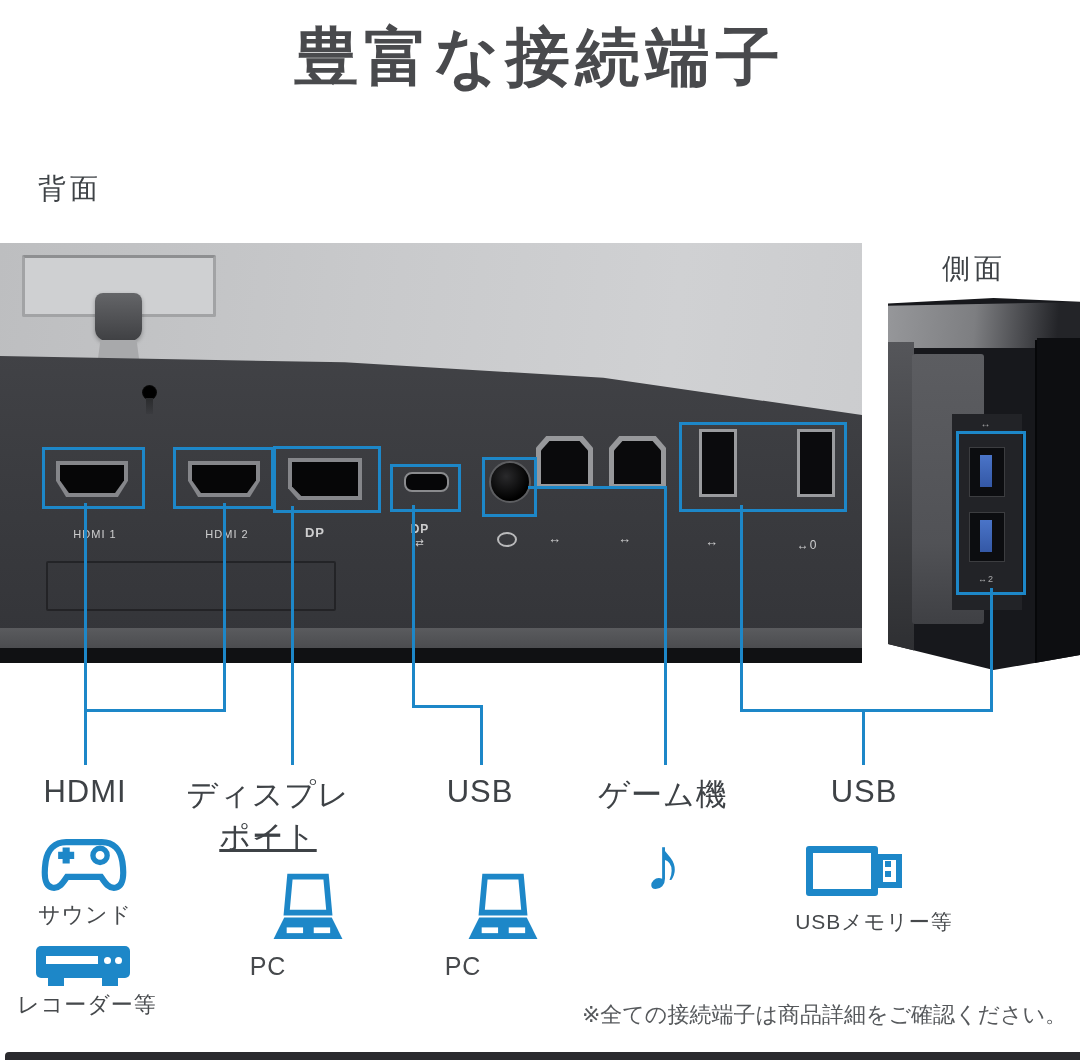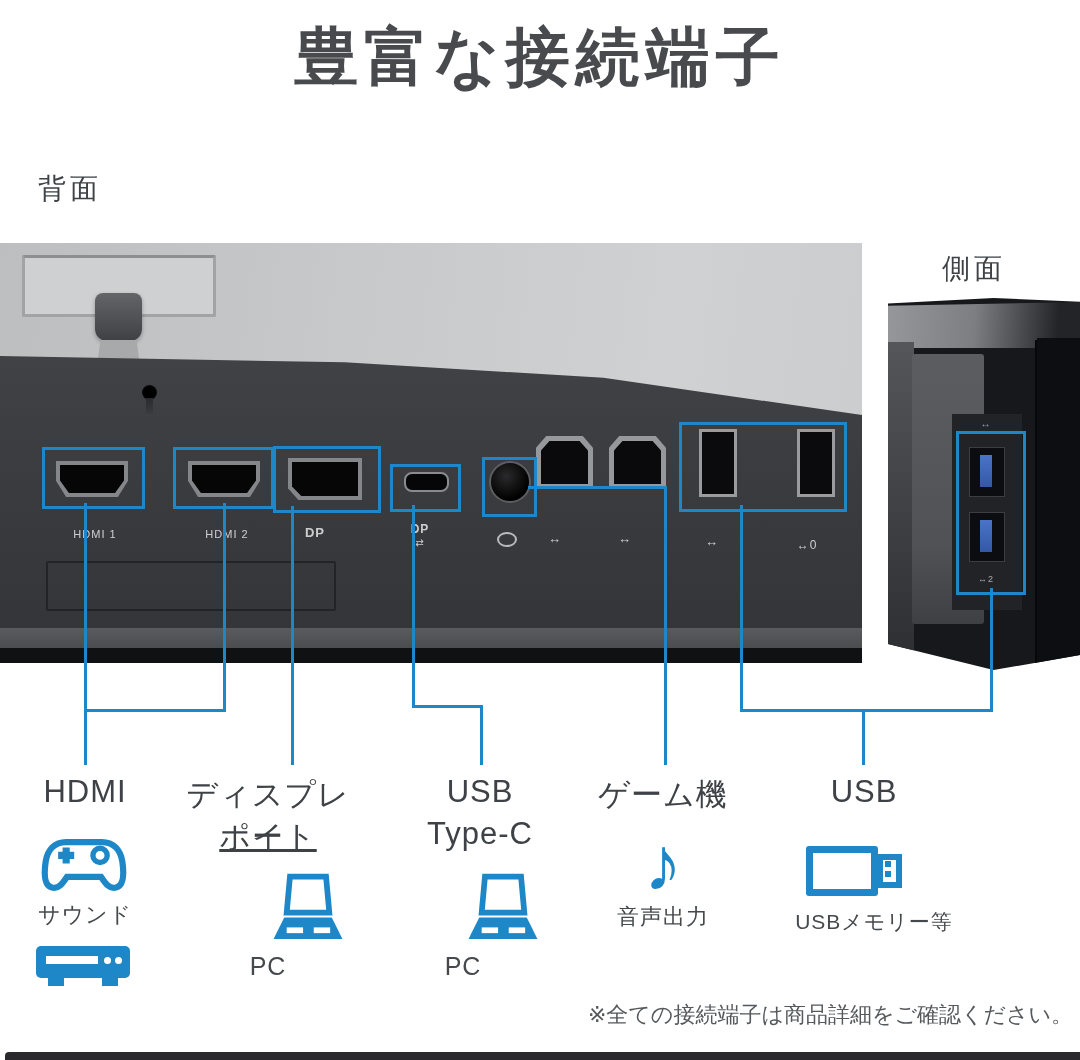--- a/index.html
+++ b/index.html
@@ -129,51 +129,50 @@
   </svg>
   <div class="abs cap" style="left:5px;top:900px;width:160px;">サウンド</div>
   <div>
     <div class="abs" style="left:36px;top:946px;width:94px;height:32px;background:var(--accent,#1d87c8);border-radius:5px;"></div>
     <div class="abs whitebar" style="left:46px;top:956px;width:52px;height:8px;"></div>
     <div class="abs whitebar" style="left:104px;top:957px;width:7px;height:7px;border-radius:50%;"></div>
     <div class="abs whitebar" style="left:115px;top:957px;width:7px;height:7px;border-radius:50%;"></div>
     <div class="abs" style="left:48px;top:978px;width:16px;height:8px;background:var(--accent,#1d87c8);"></div>
     <div class="abs" style="left:102px;top:978px;width:16px;height:8px;background:var(--accent,#1d87c8);"></div>
   </div>
+  <div class="abs cap" style="left:0;top:990px;width:174px;">レコーダー等</div>
 
   <div class="abs leglab" style="left:178px;top:774px;width:180px;">ディスプレイ</div>
   <div class="abs leglab" style="left:178px;top:816px;width:180px;text-decoration:underline;">ポート</div>
   <svg class="abs icon-blue" style="left:267px;top:872px;" width="82" height="78" viewBox="0 0 100 92">
     <polygon points="28,4 72,4 76,48 24,48" fill="none" stroke="currentColor" stroke-width="7"></polygon>
     <polygon points="8,80 92,80 79,54 21,54" fill="currentColor"></polygon>
     <rect x="24" y="66" width="20" height="7" fill="#ffffff"></rect>
     <rect x="57" y="66" width="20" height="7" fill="#ffffff"></rect>
   </svg>
   <div class="abs cap" style="left:178px;top:952px;width:180px;font-size:25px;">PC</div>
 
   <div class="abs leglab" style="left:390px;top:774px;width:180px;">USB</div>
-  <div class="abs leglab" style="left:390px;top:816px;width:180px;">Type-C</div>
   <svg class="abs icon-blue" style="left:462px;top:872px;" width="82" height="78" viewBox="0 0 100 92">
     <polygon points="28,4 72,4 76,48 24,48" fill="none" stroke="currentColor" stroke-width="7"></polygon>
     <polygon points="8,80 92,80 79,54 21,54" fill="currentColor"></polygon>
     <rect x="24" y="66" width="20" height="7" fill="#ffffff"></rect>
     <rect x="57" y="66" width="20" height="7" fill="#ffffff"></rect>
   </svg>
   <div class="abs cap" style="left:373px;top:952px;width:180px;font-size:25px;">PC</div>
 
   <div class="abs leglab" style="left:573px;top:774px;width:180px;">ゲーム機</div>
   <div class="abs icon-blue" style="left:598px;top:826px;width:130px;text-align:center;font-size:76px;line-height:76px;">♪</div>
-  <div class="abs cap" style="left:573px;top:902px;width:180px;">音声出力</div>
 
   <div class="abs leglab" style="left:774px;top:774px;width:180px;">USB</div>
   <div>
     <div class="abs" style="left:806px;top:846px;width:72px;height:50px;border:7px solid var(--accent,#1d87c8);border-radius:3px;box-sizing:border-box;"></div>
     <div class="abs" style="left:877px;top:854px;width:25px;height:34px;border:6px solid var(--accent,#1d87c8);box-sizing:border-box;"></div>
     <div class="abs" style="left:885px;top:861px;width:6px;height:6px;background:var(--accent,#1d87c8);"></div>
     <div class="abs" style="left:885px;top:871px;width:6px;height:6px;background:var(--accent,#1d87c8);"></div>
   </div>
   <div class="abs cap" style="left:784px;top:908px;width:180px;font-size:21px;">USBメモリー等</div>
 
-  <div class="abs note" style="right:7px;top:1000px;">※全ての接続端子は商品詳細をご確認ください。</div>
+  <div class="abs note" style="right:13px;top:1000px;">※全ての接続端子は商品詳細をご確認ください。</div>
 
   <div class="abs" style="left:5px;top:1052px;width:1075px;height:8px;background:#2a2a2e;border-radius:4px 0 0 0;"></div>
 
 </div>
 
 </body></html>

